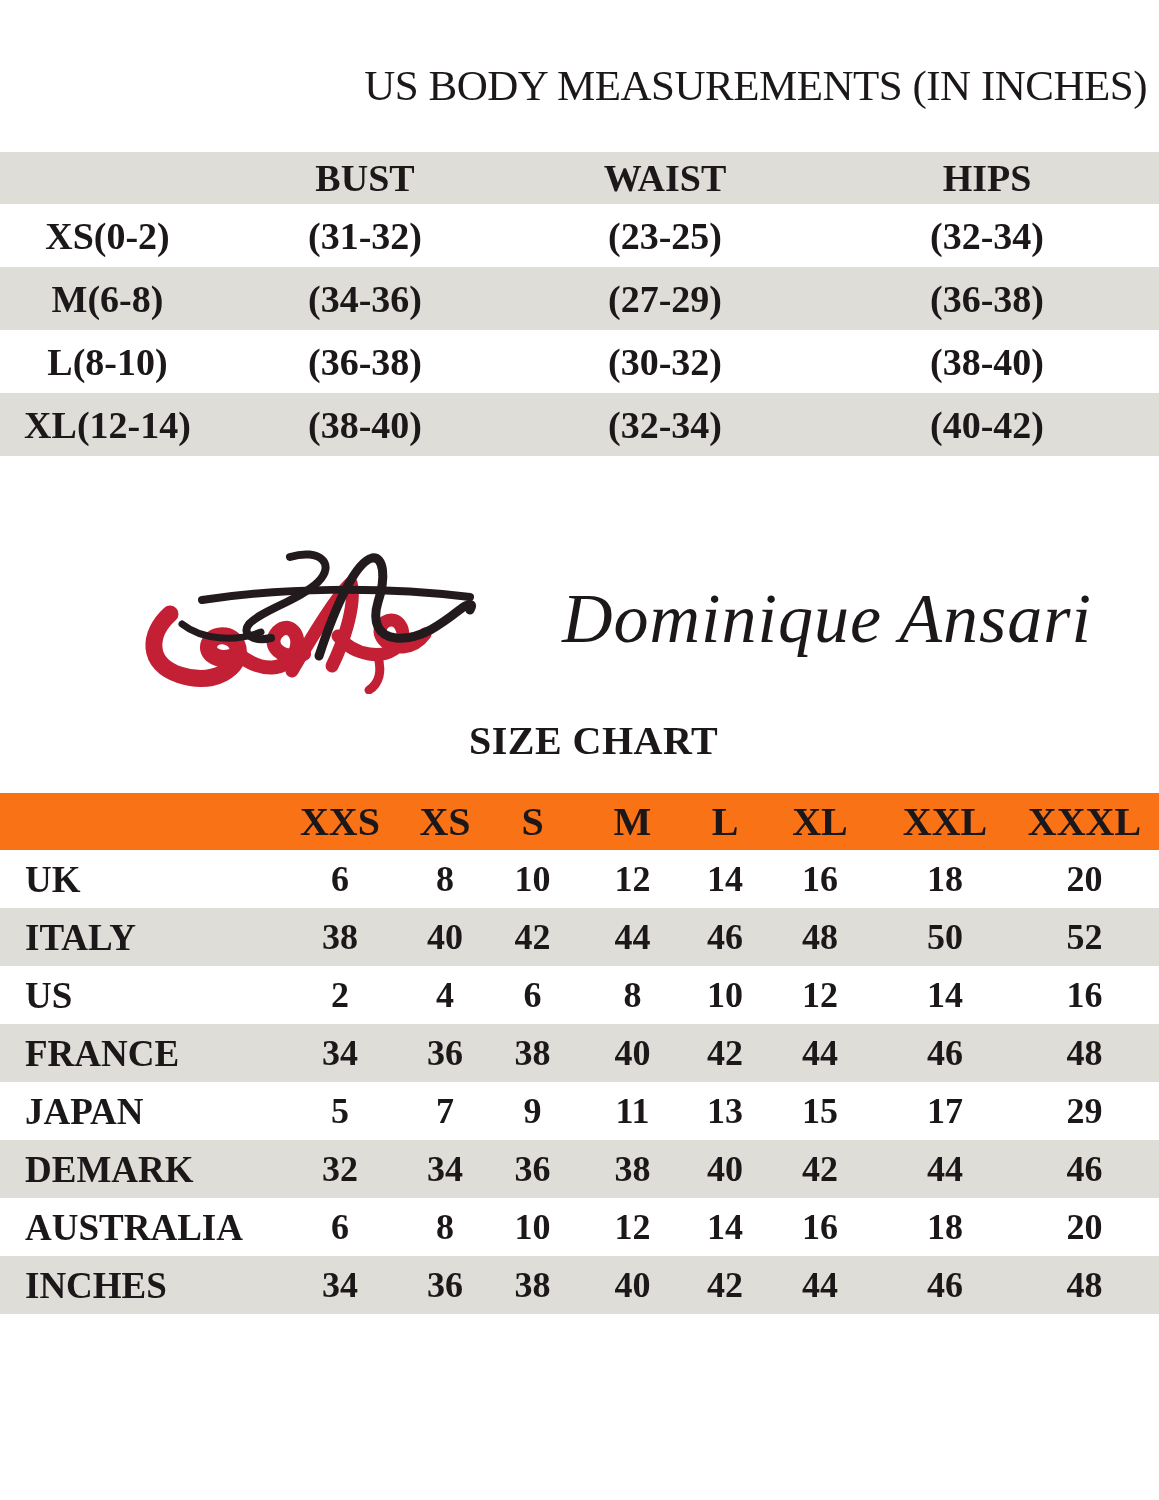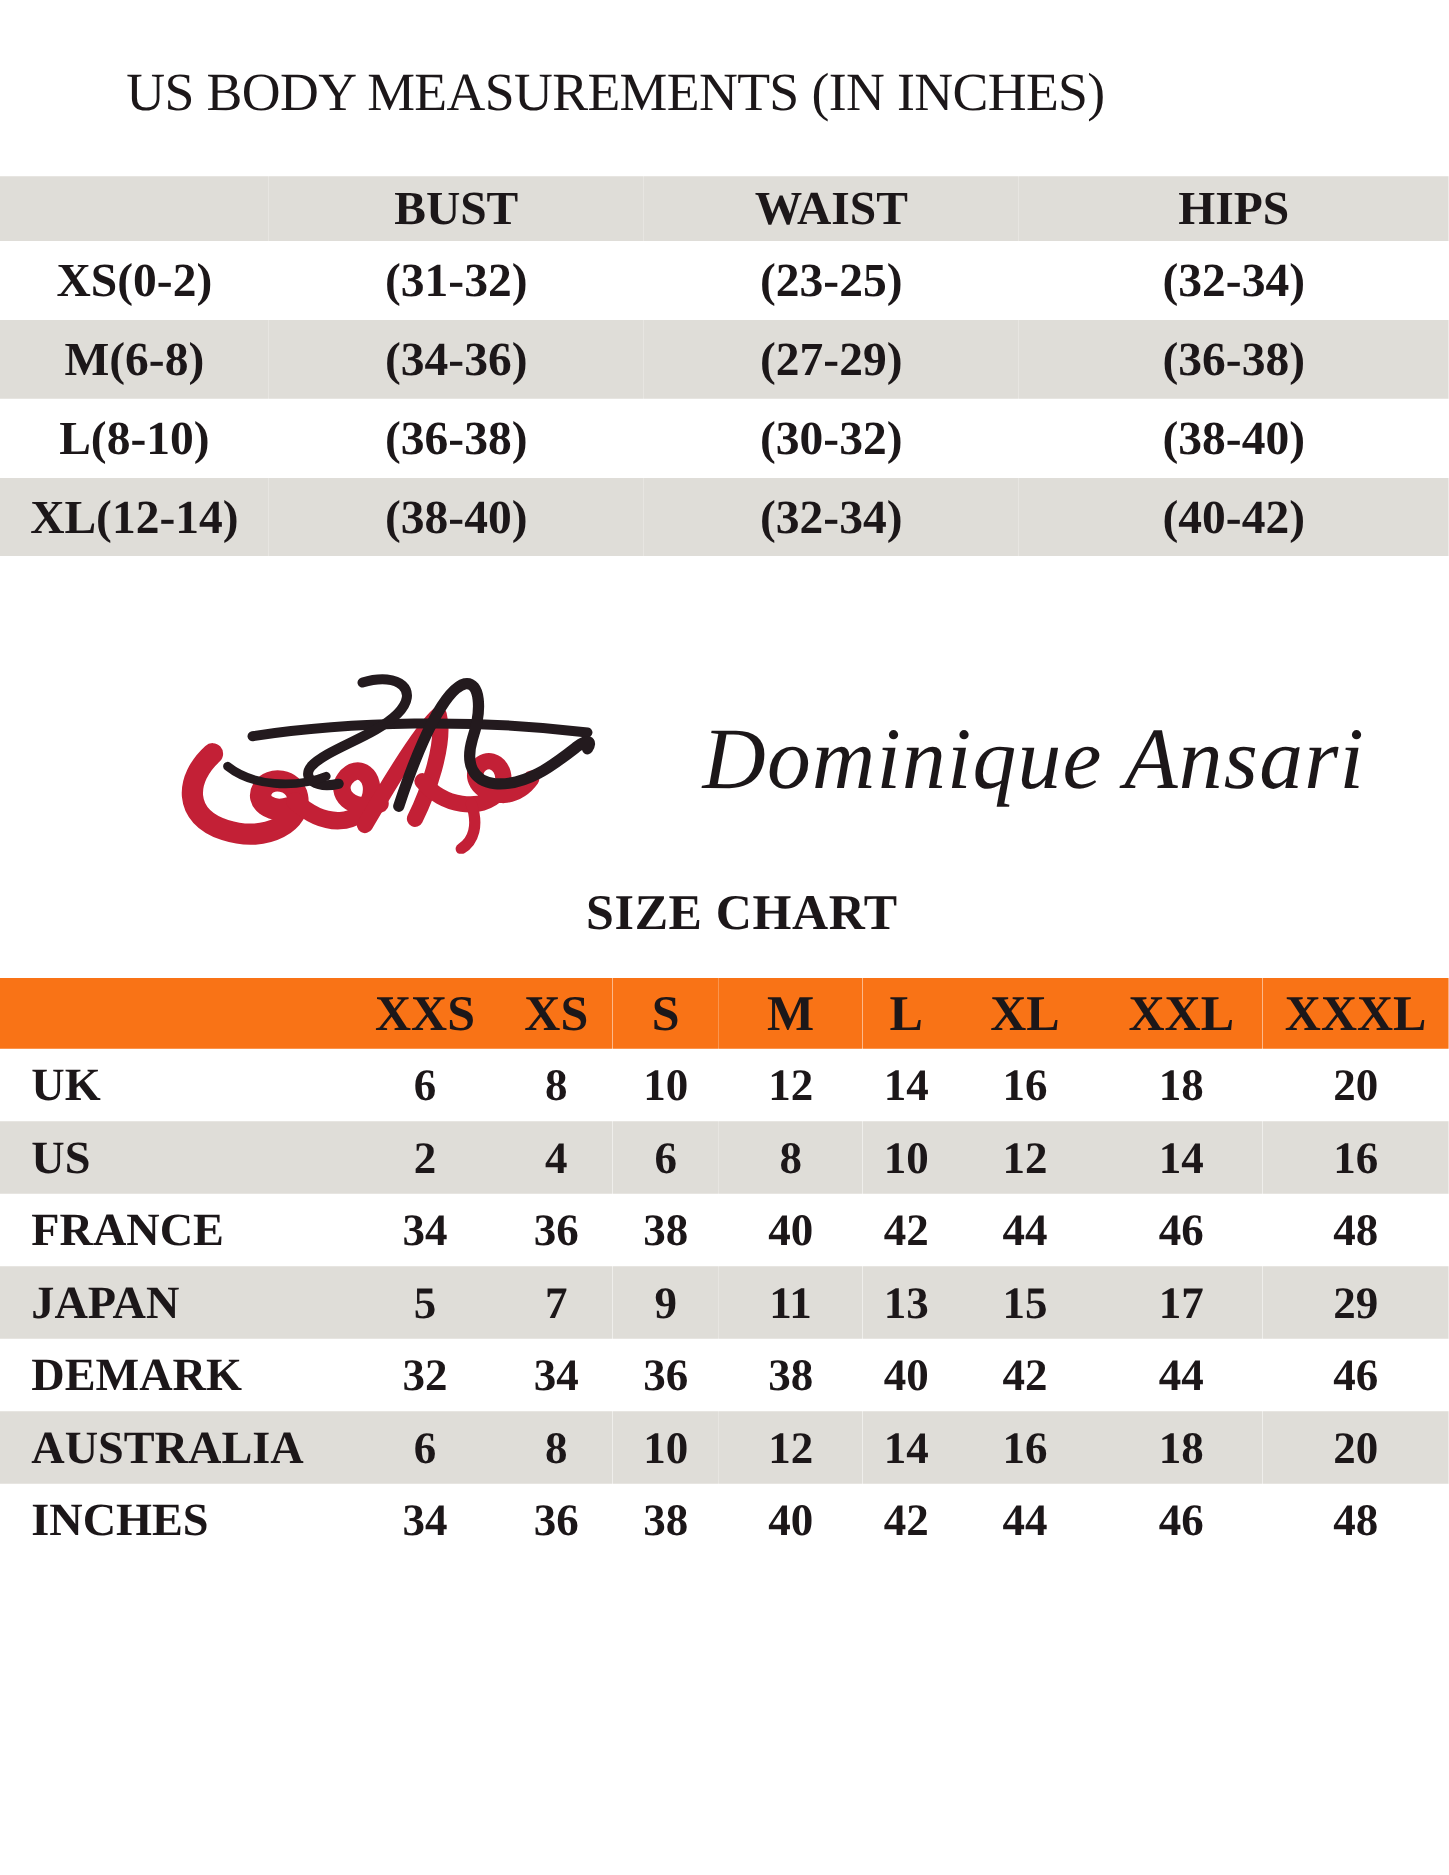--- a/index.html
+++ b/index.html
@@ -7,23 +7,23 @@
     width:1159px;height:1500px;
     background:#ffffff;
     font-family:"Liberation Serif","DejaVu Serif",serif;
     color:#1c1719;
     overflow:hidden;
   }
   .page{width:1159px;height:1500px;position:relative;}
 
   
   h1.meas-title{
-    margin:1px;padding:50px 0 0 100px;
+    margin:12px;padding:50px 0 0 100px;
     font-size:43px;font-weight:400;letter-spacing:-0.5px;
-    text-align:left;line-height:1.1;
+    text-align:right;line-height:1.1;
   }
   h2.size-title{
     margin:25px 0 0 0;
     font-size:40px;font-weight:700;letter-spacing:0.5px;
     text-align:center;line-height:1.1;padding-left:28px;
   }
 
   
   table{border-collapse:collapse;table-layout:fixed;width:1159px;}
   th,td{
@@ -167,20 +167,31 @@
           <td>6</td>
           <td>8</td>
           <td>10</td>
           <td>12</td>
           <td>14</td>
           <td>16</td>
           <td>18</td>
           <td>20</td>
         </tr>
         <tr>
+          <td class="rowlabel">ITALY</td>
+          <td>38</td>
+          <td>40</td>
+          <td>42</td>
+          <td>44</td>
+          <td>46</td>
+          <td>48</td>
+          <td>50</td>
+          <td>52</td>
+        </tr>
+        <tr>
           <td class="rowlabel">US</td>
           <td>2</td>
           <td>4</td>
           <td>6</td>
           <td>8</td>
           <td>10</td>
           <td>12</td>
           <td>14</td>
           <td>16</td>
         </tr>

